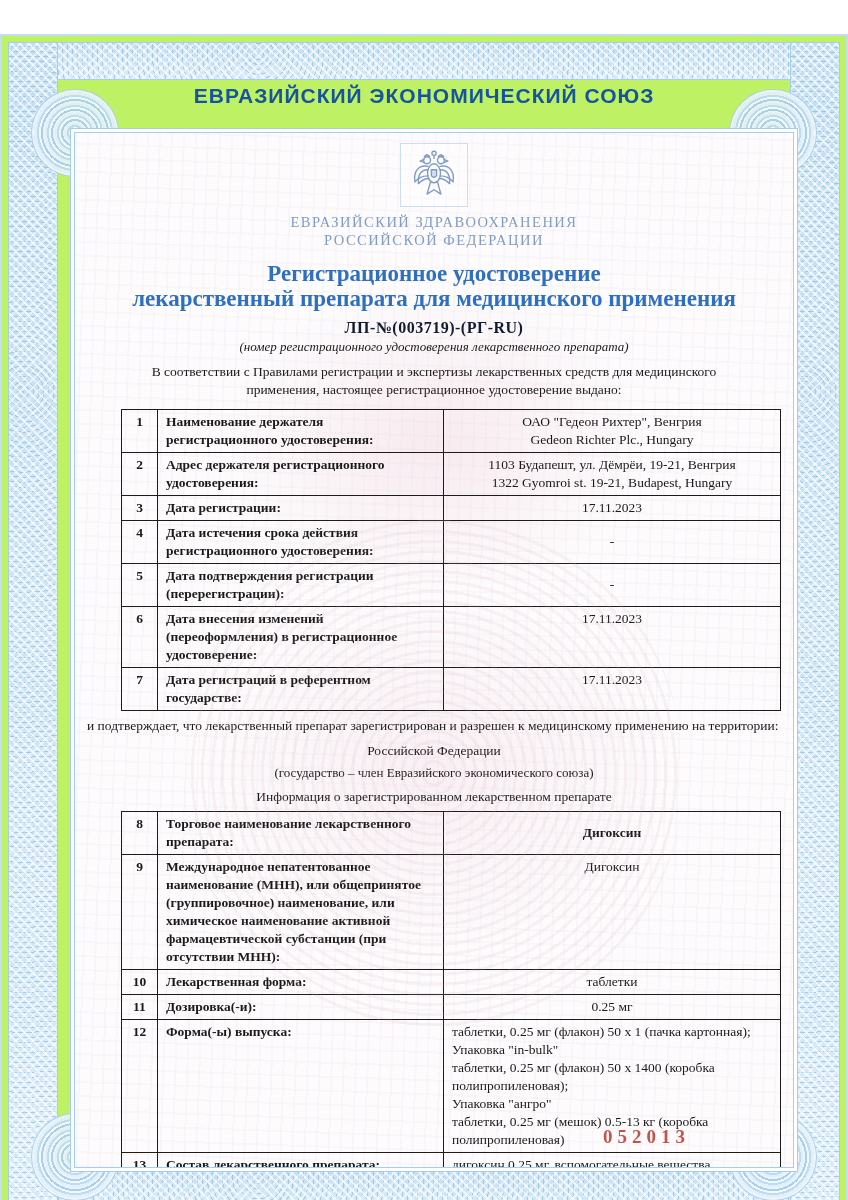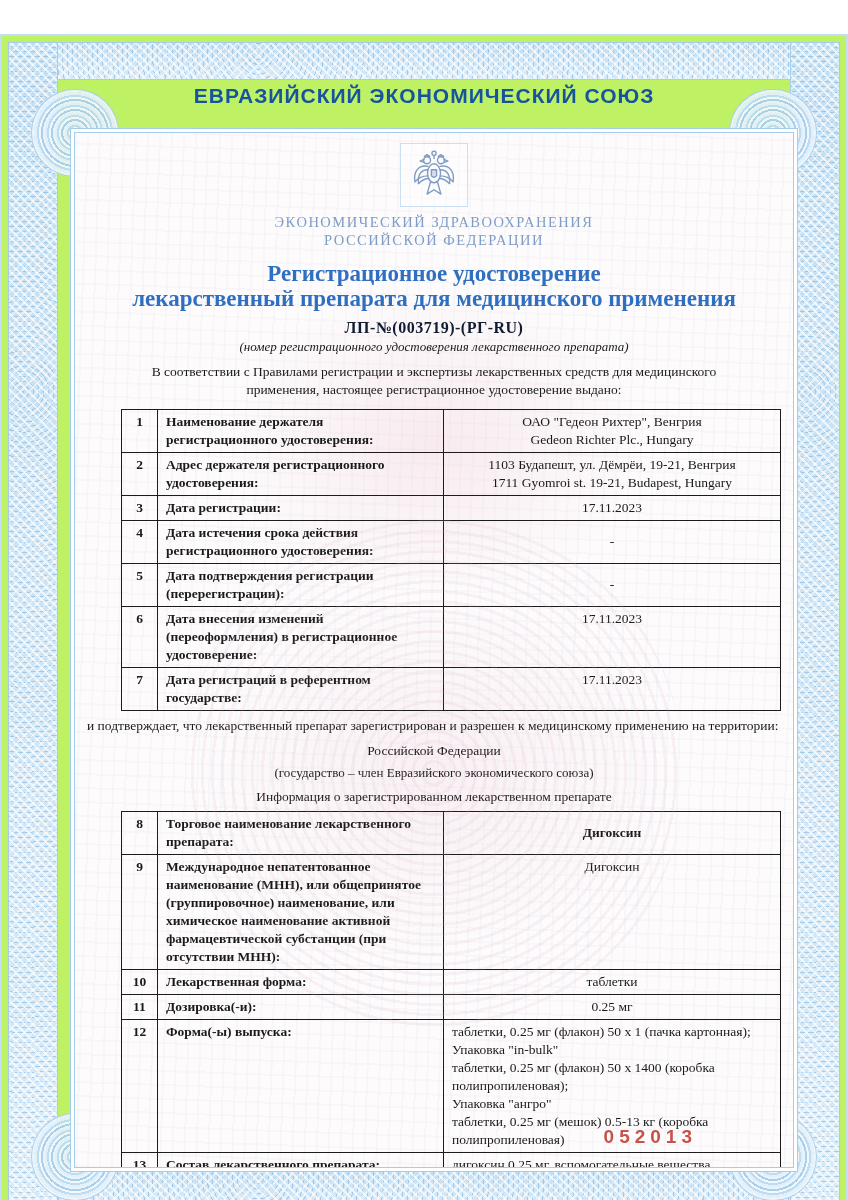--- a/index.html
+++ b/index.html
@@ -60,22 +60,22 @@
   td.num{text-align:center;font-weight:bold;vertical-align:top;}
   td.lbl{font-weight:bold;vertical-align:top;}
   td.val{text-align:center;vertical-align:middle;white-space:pre-line;}
   td.val-top{vertical-align:top;}
   td.val-left{text-align:left;}
   td.val-bold{font-weight:bold;}
   .confirmation{margin-top:6px;font-size:13.5px;line-height:18px;text-align:left;}
   .territory{margin-top:8px;text-align:center;font-size:13.5px;}
   .territory-caption{margin-top:6px;text-align:center;font-size:13px;}
   .info-heading{margin-top:8px;text-align:center;font-size:13.5px;}
-  .stamp{position:absolute;top:993px;right:96px;z-index:5;color:#c24038;opacity:.9;
-    font-family:Liberation Sans, sans-serif;font-size:19px;font-weight:bold;letter-spacing:5px;}
+  .stamp{position:absolute;top:993px;right:103px;z-index:5;color:#c24038;opacity:.9;
+    font-family:Liberation Serif, serif;font-size:19px;font-weight:bold;letter-spacing:5px;}
 </style>
 </head>
 <body>
 
 <div class="page">
 
   <div class="band band-top"></div>
   <div class="band band-bottom"></div>
   <div class="band band-left"></div>
   <div class="band band-right"></div>
@@ -105,21 +105,21 @@
           <path d="M25 24 C17 24 13 30 14 40 C18 36 21 34 26 34"></path>
           <path d="M39 20 C50 18 56 26 54 38 C50 33 46 31 39 31"></path>
           <path d="M39 24 C47 24 51 30 50 40 C46 36 43 34 38 34"></path>
           <path d="M28 38 L24 52 L32 47 L40 52 L36 38"></path>
           <path d="M29 24 h6 v7 q-3 3 -6 0 z" fill="rgba(125,155,196,0.3)"></path>
         </g>
       </svg>
     </div>
 
     <div class="ministry">
-      <div>ЭКОНОМИЧЕСКИЙ ЗДРАВООХРАНЕНИЯ</div>
+      <div>ЕВРАЗИЙСКИЙ ЗДРАВООХРАНЕНИЯ</div>
       <div>РОССИЙСКОЙ ФЕДЕРАЦИИ</div>
     </div>
 
     <div class="doc-title">
       <div>Регистрационное удостоверение</div>
       <div>лекарственный препарата для медицинского применения</div>
     </div>
 
     <div class="reg-number">ЛП-№(003719)-(РГ-RU)</div>
     <div class="caption">(номер регистрационного удостоверения лекарственного препарата)</div>
@@ -135,21 +135,21 @@
         <tr>
           <td class="num">1</td>
           <td class="lbl">Наименование держателя регистрационного удостоверения:</td>
           <td class="val">ОАО "Гедеон Рихтер", Венгрия
 Gedeon Richter Plc., Hungary</td>
         </tr>
         <tr>
           <td class="num">2</td>
           <td class="lbl">Адрес держателя регистрационного удостоверения:</td>
           <td class="val">1103 Будапешт, ул. Дёмрёи, 19-21, Венгрия
-1711 Gyomroi st. 19-21, Budapest, Hungary</td>
+1322 Gyomroi st. 19-21, Budapest, Hungary</td>
         </tr>
         <tr>
           <td class="num">3</td>
           <td class="lbl">Дата регистрации:</td>
           <td class="val">17.11.2023</td>
         </tr>
         <tr>
           <td class="num">4</td>
           <td class="lbl">Дата истечения срока действия регистрационного удостоверения:</td>
           <td class="val">-</td>

